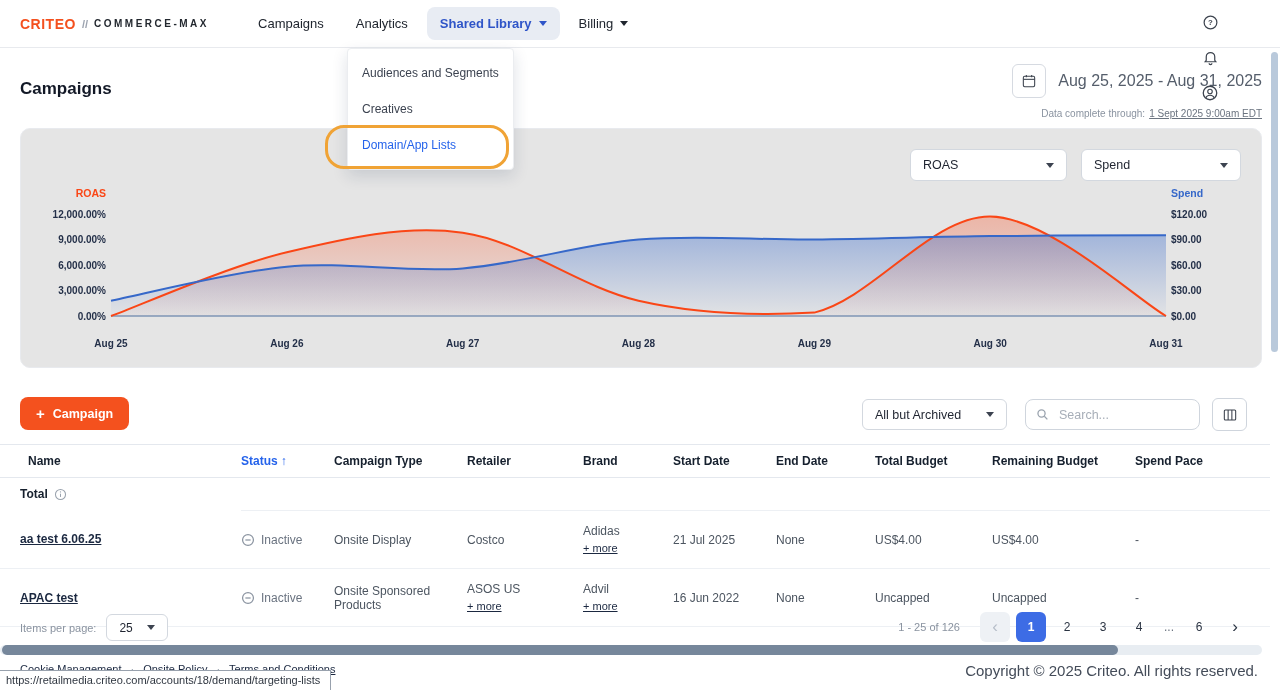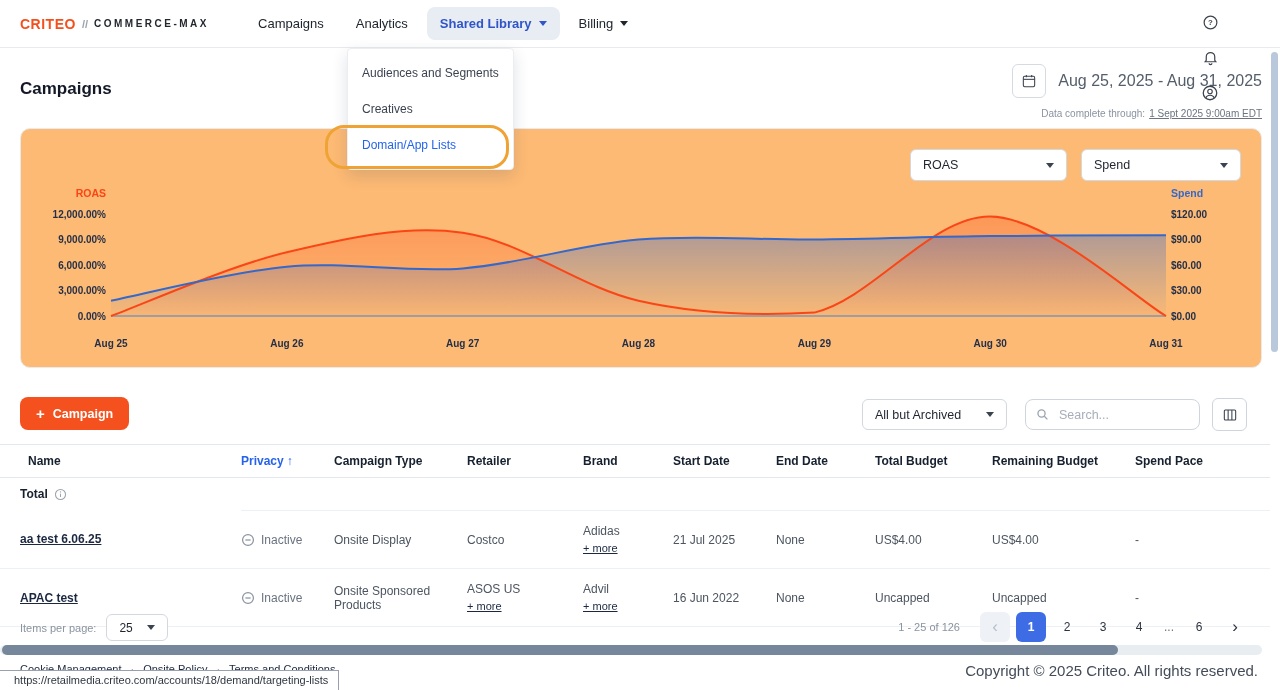--- a/index.html
+++ b/index.html
@@ -35,21 +35,21 @@
 
   
   .page-title{position:absolute;left:20px;top:68px;font-size:17px;font-weight:700;color:#121826;}
   .date-block{position:absolute;right:18px;top:64px;display:flex;align-items:center;gap:12px;}
   .calendar-btn{width:32px;height:32px;border:1px solid #d6dae1;border-radius:6px;display:flex;align-items:center;justify-content:center;background:#fff;}
   .date-range{font-size:16px;color:#555e6b;}
   .data-complete{position:absolute;right:18px;top:108px;font-size:10px;color:#8a93a0;}
   .data-complete a{color:#6b7480;text-decoration:underline;margin-left:4px;}
 
   
-  .chart-card{position:absolute;left:20px;top:128px;width:1242px;height:240px;border:1px solid #e8eaee;border-radius:10px;background:#fdba74;box-sizing:border-box;}
+  .chart-card{position:absolute;left:20px;top:128px;width:1242px;height:240px;border:1px solid #e8eaee;border-radius:10px;background:#e5e5e5;box-sizing:border-box;}
   .chart-controls{position:absolute;top:20px;right:20px;display:flex;gap:14px;}
   .select{height:32px;border:1px solid #d3d8df;border-radius:6px;background:#fff;display:flex;align-items:center;
     justify-content:space-between;padding:0 12px;font-size:12.5px;color:#1f2430;box-sizing:border-box;}
   .select .caret{color:#3c4350;}
   .metric-select{width:157px;}
   #chart-svg{position:absolute;left:0;top:50px;}
   #chart-svg text{font-family:"Liberation Sans","DejaVu Sans",sans-serif;}
   #chart-svg .tick{font-size:10px;font-weight:bold;fill:#243049;}
   #chart-svg .metric{font-size:10.5px;font-weight:bold;}
 
@@ -102,21 +102,21 @@
   .hscroll{position:absolute;left:0;top:645px;width:1262px;height:10px;background:#e8edf2;border-radius:5px;}
   .hscroll .thumb{position:absolute;left:2px;top:0;width:1116px;height:10px;background:#76879b;border-radius:5px;}
   .vscroll{position:absolute;right:2px;top:52px;width:7px;height:300px;background:#b9c9db;border-radius:4px;z-index:55;}
 
   
   .footer-links{position:absolute;left:20px;top:663px;font-size:11px;display:flex;gap:9px;align-items:center;}
   .footer-link{color:#1b2840;text-decoration:underline;}
   .dot{color:#9aa3af;}
   .copyright{position:absolute;right:22px;top:662px;font-size:15px;color:#444c59;margin-left:40px;}
   .url-tooltip{position:absolute;left:0;bottom:0;background:#fff;border:1px solid #98a1ad;border-left:none;border-bottom:none;
-    padding:3px 10px 4px 14px;font-size:11px;color:#2f3640;z-index:70;white-space:nowrap;}
+    padding:3px 10px 4px 6px;font-size:11px;color:#2f3640;z-index:70;white-space:nowrap;}
 </style>
 </head>
 <body>
 
 <header class="navbar" data-interactable="false">
   <div class="logo" data-interactable="true">
     <span class="logo-brand" data-interactable="false">CRITEO</span>
     <span class="logo-div" data-interactable="false">//</span>
     <span class="logo-product" data-interactable="false">COMMERCE-MAX</span>
   </div>
@@ -274,21 +274,21 @@
         </svg>
     </span>
   </span>
 </div>
 
 <div class="table-wrap" data-interactable="false">
   <table>
     <thead>
         <tr id="thead-row" data-interactable="false">
           <th class="first " data-interactable="true" style="width: 203px;"><span class="th-label" data-interactable="false">Name</span></th>
-          <th class="sorted" data-interactable="true" style="width: 83px;"><span class="th-label" data-interactable="false">Privacy</span><span class="sort-arrow" data-interactable="false">↑</span></th>
+          <th class="sorted" data-interactable="true" style="width: 83px;"><span class="th-label" data-interactable="false">Status</span><span class="sort-arrow" data-interactable="false">↑</span></th>
           <th data-interactable="true" style="width: 123px;"><span class="th-label" data-interactable="false">Campaign Type</span></th>
           <th data-interactable="true" style="width: 106px;"><span class="th-label" data-interactable="false">Retailer</span></th>
           <th data-interactable="true" style="width: 80px;"><span class="th-label" data-interactable="false">Brand</span></th>
           <th data-interactable="true" style="width: 93px;"><span class="th-label" data-interactable="false">Start Date</span></th>
           <th data-interactable="true" style="width: 89px;"><span class="th-label" data-interactable="false">End Date</span></th>
           <th data-interactable="true" style="width: 107px;"><span class="th-label" data-interactable="false">Total Budget</span></th>
           <th data-interactable="true" style="width: 133px;"><span class="th-label" data-interactable="false">Remaining Budget</span></th>
           <th data-interactable="true" style="width: 120px;"><span class="th-label" data-interactable="false">Spend Pace</span></th>
           <th class="right " data-interactable="true" style="width: 80px;"><span class="th-label" data-interactable="false">Impressions</span></th>
         </tr>

